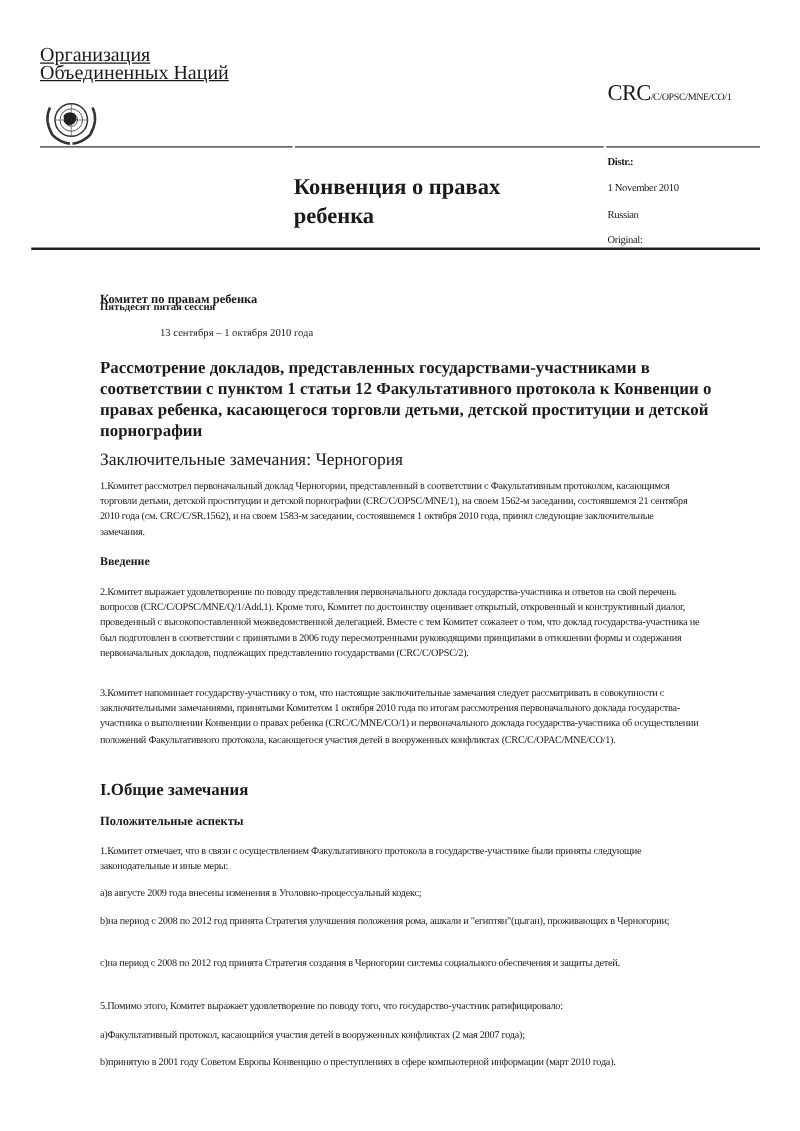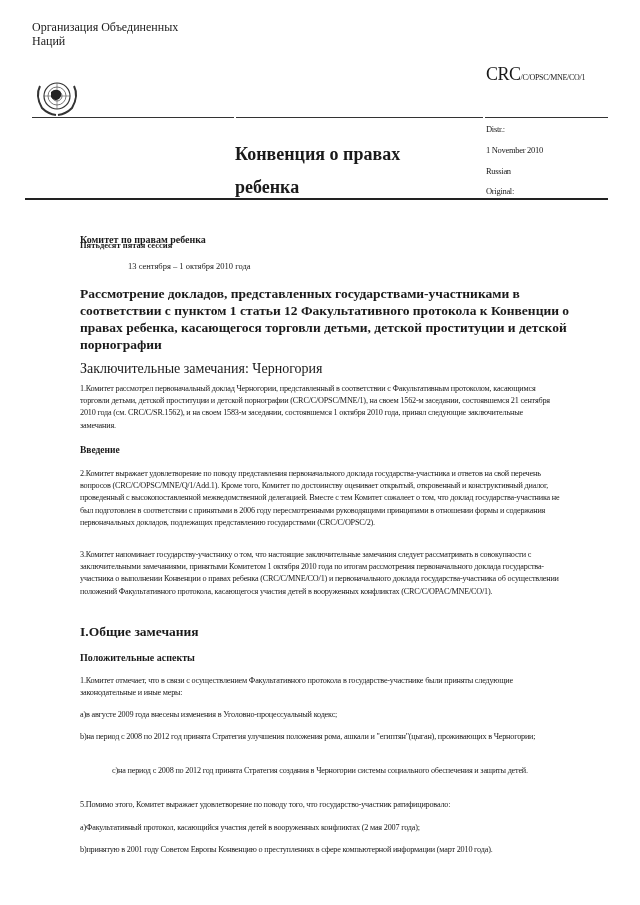--- a/index.html
+++ b/index.html
@@ -1,47 +1,47 @@
 <!DOCTYPE html>
 <html><head>
   <meta charset="utf-8">
   <style>
     html, body { margin: 0; padding: 0; background: #ffffff; }
     body { width: 640px; height: 905px; position: relative; overflow: hidden;
            font-family: "Liberation Serif", "DejaVu Serif", serif; color: #1a1a1a; }
     .abs { position: absolute; }
-    .org { left: 32px; top: 20px; font-size: 12px; line-height: 14px; width: 180px; }
+    .org { left: 32px; top: 38px; font-size: 16px; line-height: 14px; width: 180px; text-decoration: underline; }
     .logo { left: 32px; top: 76px; width: 50px; height: 42px; }
     .symbol { left: 486px; top: 64px; white-space: nowrap; }
     .symbol .big { font-size: 18px; letter-spacing: -0.5px; }
     .symbol .small { font-size: 8px; letter-spacing: -0.3px; }
     .rule-top-a { left: 32px; top: 117px; width: 202px; height: 1px; background: #333; }
     .rule-top-b { left: 236px; top: 117px; width: 247px; height: 1px; background: #333; }
     .rule-top-c { left: 485px; top: 117px; width: 123px; height: 1px; background: #333; }
     .rule-bottom { left: 25px; top: 198px; width: 583px; height: 2px; background: #222; }
-    .doc-title { left: 235px; top: 138px; font-size: 18px; font-weight: bold; line-height: 33px; width: 230px; }
+    .doc-title { left: 235px; top: 138px; font-size: 18px; font-weight: bold; line-height: 23px; width: 230px; }
     .meta { left: 486px; font-size: 8.5px; letter-spacing: -0.3px; }
-    .meta1 { top: 124px; } .meta2 { top: 145px; } .meta3 { top: 166px; } .meta4 { top: 186px; }
+    .meta1 { top: 124px; font-weight: bold; } .meta2 { top: 145px; } .meta3 { top: 166px; } .meta4 { top: 186px; }
     .body { left: 80px; width: 480px; }
     .committee { top: 214px; font-size: 10px; font-weight: bold; margin-top: 20px; }
     .session { top: 240px; font-size: 8.5px; font-weight: bold; }
     .dates { top: 261px; font-size: 8.5px; margin-left: 48px; }
     .main-heading { top: 285px; font-size: 13.5px; font-weight: bold; line-height: 17px; width: 490px; }
     .concl { top: 361px; font-size: 14px; font-weight: normal; }
     .para { font-size: 8.2px; line-height: 12.2px; letter-spacing: -0.2px; }
     .p1 { top: 383px; }
     .intro { top: 445px; font-size: 9.5px; font-weight: bold; }
     .p2 { top: 468px; }
     .p3 { top: 549px; }
     .section1 { top: 624px; font-size: 13.5px; font-weight: bold; }
     .positive { top: 652px; font-size: 10px; font-weight: bold; }
     .p4 { top: 675px; }
     .pa { top: 709px; }
     .pb { top: 731px; }
-    .pc { top: 765px; text-align: center; }
+    .pc { top: 765px; }
     .p5 { top: 799px; }
     .p5a { top: 822px; }
     .p5b { top: 844px; }
   </style>
 </head>
 <body>
 
 <div>
   <div class="abs org">Организация Объединенных Наций</div>
 

